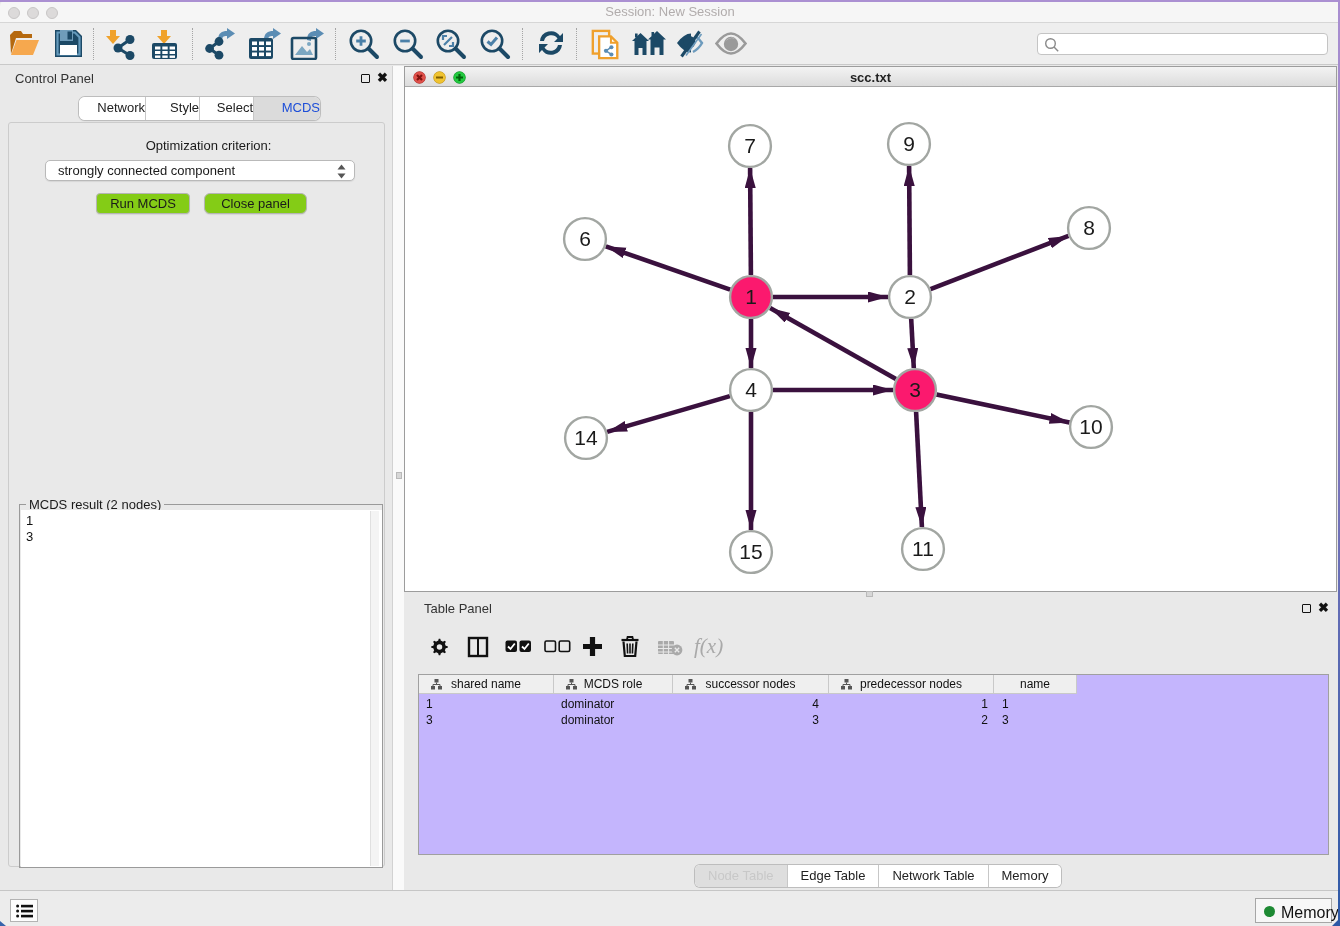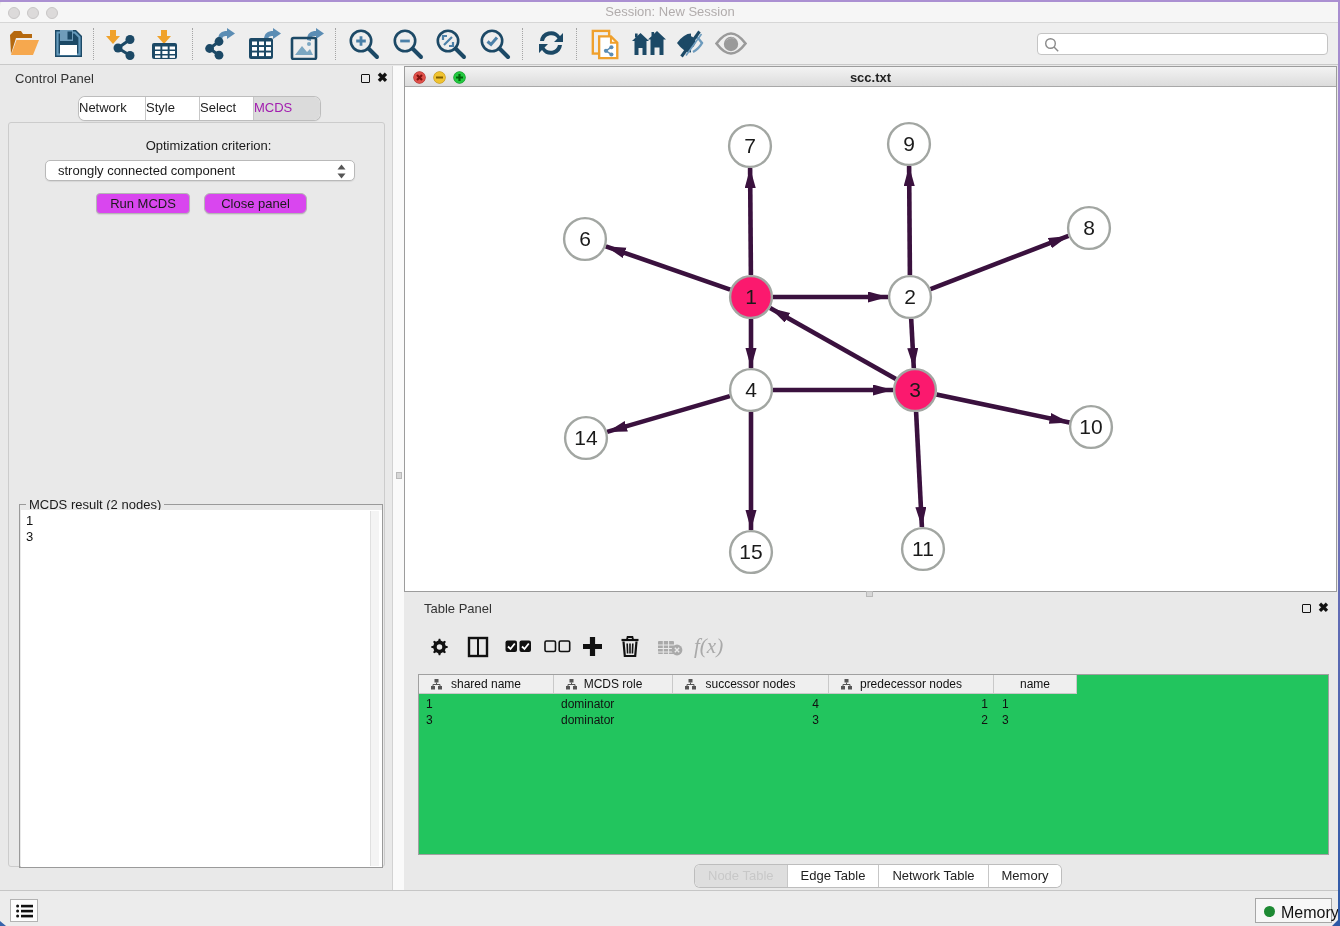--- a/index.html
+++ b/index.html
@@ -25,32 +25,32 @@
 .ticon { position:absolute; top:5px; }
 #searchbox { position:absolute; left:1037px; top:10px; width:291px; height:22px;
   background:#fff; border:1px solid #c4c4c4; border-radius:4px; }
 
 #cpanel { left:0; top:66px; width:392px; height:824px; background:#e9e9e9; }
 #cp-title { position:absolute; left:15px; top:5px; font-size:13px; color:#333; }
 #cp-min { position:absolute; left:361px; top:8px; width:9px; height:9px; border:1.5px solid #111; border-radius:1px;}
 #cp-close { position:absolute; left:377px; top:4px; font-size:13px; font-weight:bold; color:#111; }
 #cp-tabs { position:absolute; left:79px; top:31px; height:23px; display:flex;
   border-radius:6px; box-shadow:0 0 0 1px #bdbdbd, 0 1px 2px rgba(0,0,0,0.12); overflow:hidden; background:#fff; }
-.cp-tab { height:23px; line-height:22px; font-size:13px; color:#222; text-align:left;
+.cp-tab { height:23px; line-height:22px; font-size:13px; color:#222; text-align:right;
   background:#fff; border-right:1px solid #c7c7c7; }
 .cp-tab.w67 { width:67px; } .cp-tab.w54 { width:54px; }
-.cp-tab.sel { background:#dbdbdb; color:#a21caf; border-right:none; }
+.cp-tab.sel { background:#dbdbdb; color:#1d4ed8; border-right:none; }
 #cp-inner { position:absolute; left:8px; top:56px; width:377px; height:745px;
   background:#e9e9e9; border:1px solid #cccccc; border-radius:3px; }
 #opt-label { position:absolute; left:12px; top:15px; width:100%; text-align:center; font-size:13px; color:#1a1a1a; }
 #combo { position:absolute; left:36px; top:37px; width:310px; height:21px; background:#ffffff;
   border:1px solid #b9b9b9; border-radius:5px; box-shadow:0 1px 1px rgba(0,0,0,0.08);
   font-size:13px; color:#1a1a1a; line-height:19px; padding-left:12px; }
 #combo svg { position:absolute; right:7px; top:2px; }
-.btn { position:absolute; height:21px; background:#d946ef; border:1px solid #b5b5b5;
+.btn { position:absolute; height:21px; background:#84cc16; border:1px solid #b5b5b5;
   border-radius:4px; font-size:13px; color:#1a1a1a; text-align:center; line-height:19px;
   box-shadow:0 1px 1px rgba(0,0,0,0.08); }
 #btn-run { left:87px; top:70px; width:94px; }
 #btn-close { left:195px; top:70px; width:103px;border-radius:6px; }
 #mcds-group { position:absolute; left:10px; top:381px; width:364px; height:364px;
   border:1px solid #9a9a9a; }
 #mcds-legend { position:absolute; left:6px; top:-8px; background:#e9e9e9; padding:0 3px;
   font-size:13px; color:#1a1a1a; }
 #mcds-list { position:absolute; left:1px; top:5px; width:361px; height:357px; background:#fff; }
 #mcds-list .ln { font-size:13px; color:#111; padding-left:5px; line-height:16px; }
@@ -69,21 +69,21 @@
   border-top:1px solid #9c9c9c; }
 #net-title { position:absolute; top:3px; left:0; width:100%; text-align:center;
   font-size:13px; font-weight:bold; color:#222; }
 .tl { position:absolute; top:3.5px; width:13px; height:13px; border-radius:50%; }
 
 #tablepanel { left:404px; top:598px; width:936px; height:292px; background:#e9e9e9; }
 #tp-title { position:absolute; left:20px; top:3px; font-size:13px; color:#333; }
 #tp-min { position:absolute; left:898px; top:6px; width:9px; height:9px; border:1.5px solid #111; border-radius:1px; }
 #tp-close { position:absolute; left:914px; top:2px; font-size:13px; font-weight:bold; color:#111; }
 #tp-toolbar { position:absolute; left:14px; top:36px; width:918px; height:32px; }
-#tp-table { position:absolute; left:14px; top:76px; width:911px; height:181px; background:#22c55e;
+#tp-table { position:absolute; left:14px; top:76px; width:911px; height:181px; background:#c4b5fd;
   border:1px solid #a0a0a0; }
 .th-row { position:absolute; left:0; top:0; height:19px; background:#efefef; border-bottom:1px solid #c9c9c9; }
 .th { position:absolute; top:0; height:19px; font-size:12px; color:#111; text-align:center;
   border-right:1px solid #c9c9c9; line-height:19px; }
 .td { position:absolute; font-size:12px; color:#111; height:16px; line-height:16px; }
 #tp-tabs { position:absolute; left:291px; top:267px; height:22px; display:flex;
   border-radius:5px; box-shadow:0 0 0 1px #bdbdbd; overflow:hidden; background:#fff; }
 .tp-tab { height:22px; line-height:21px; padding:0 13px; font-size:13px; color:#222;
   background:#fff; border-right:1px solid #c7c7c7; }
 .tp-tab.sel { background:#dedede; color:#c8c8c8; }

